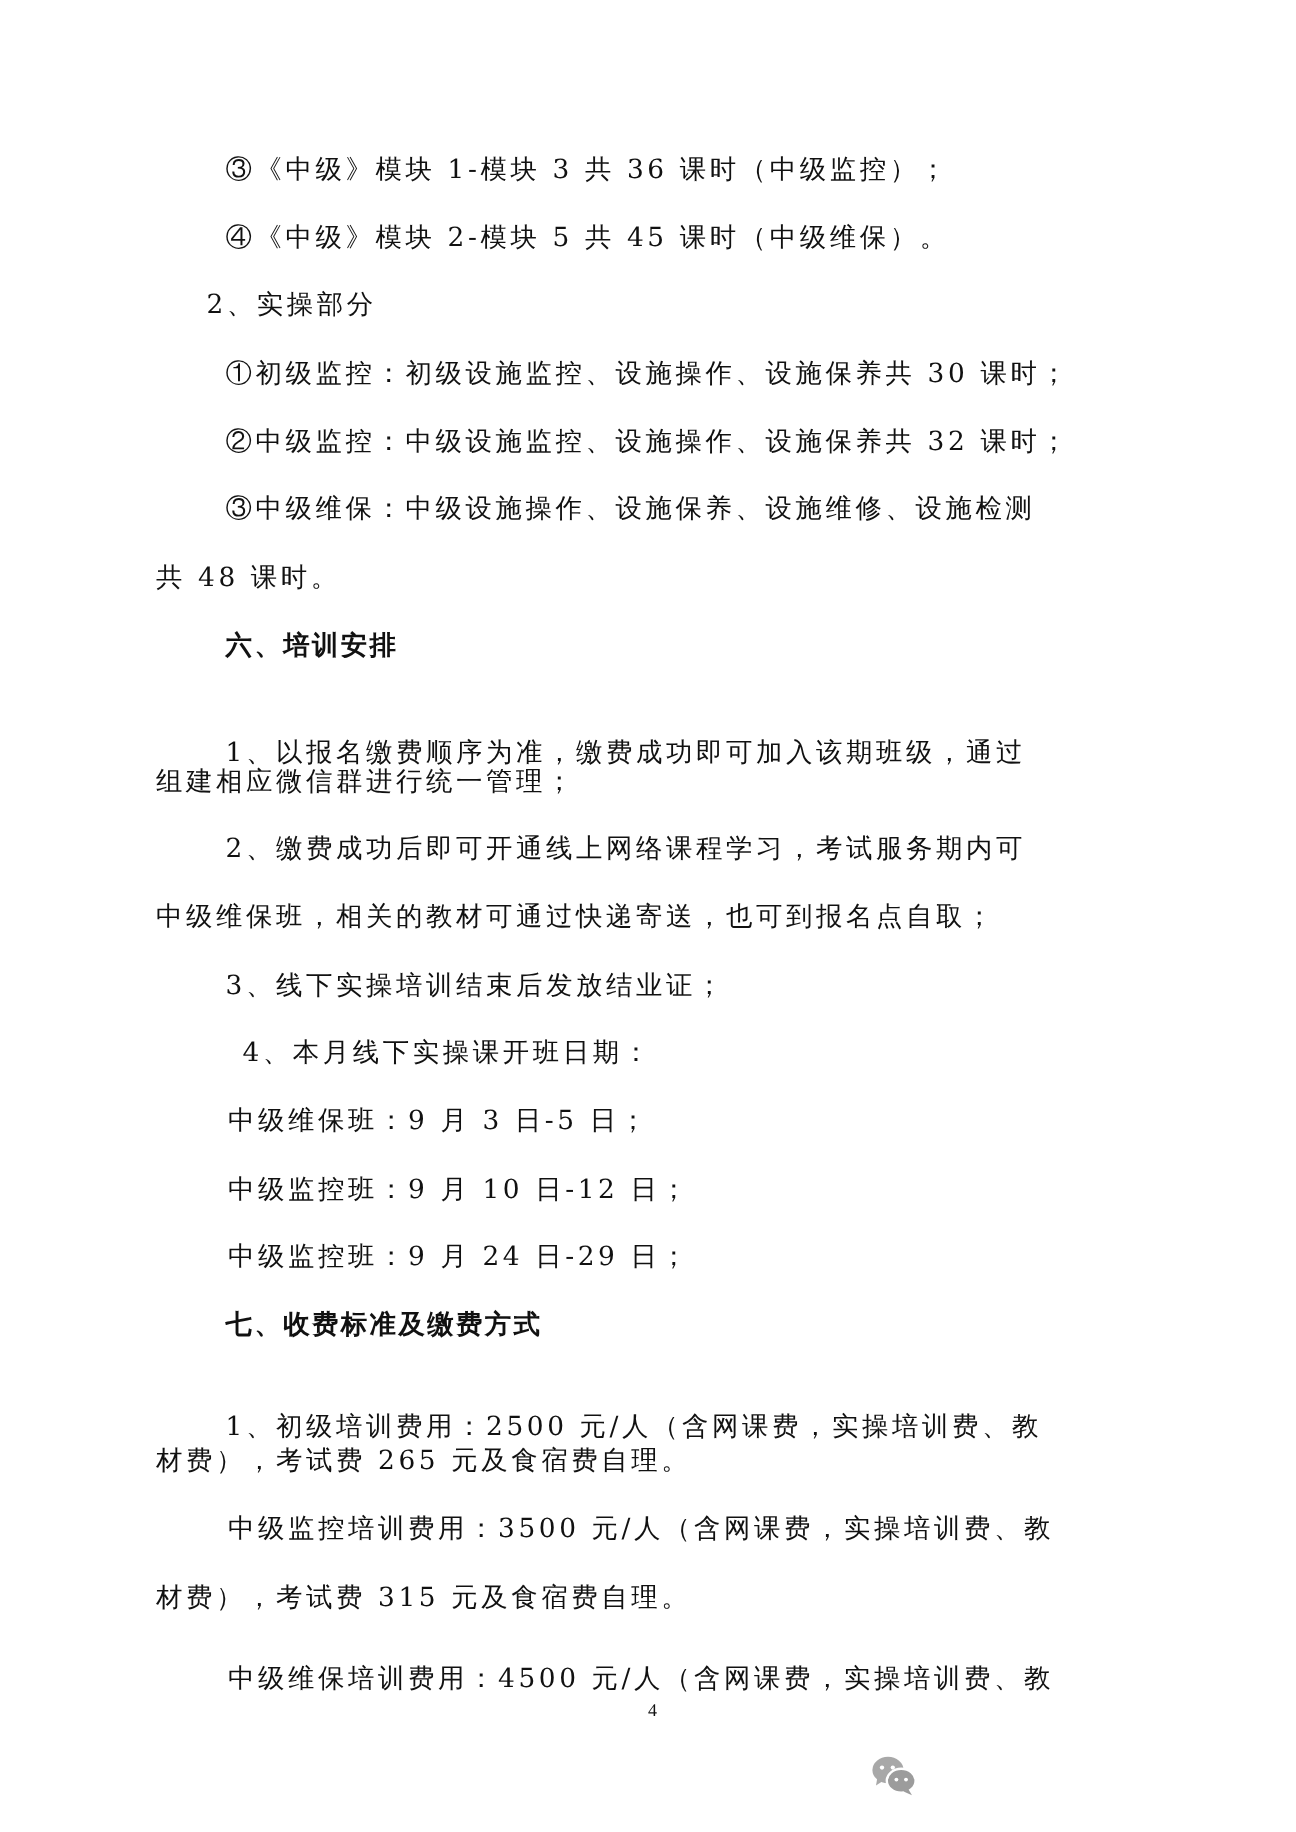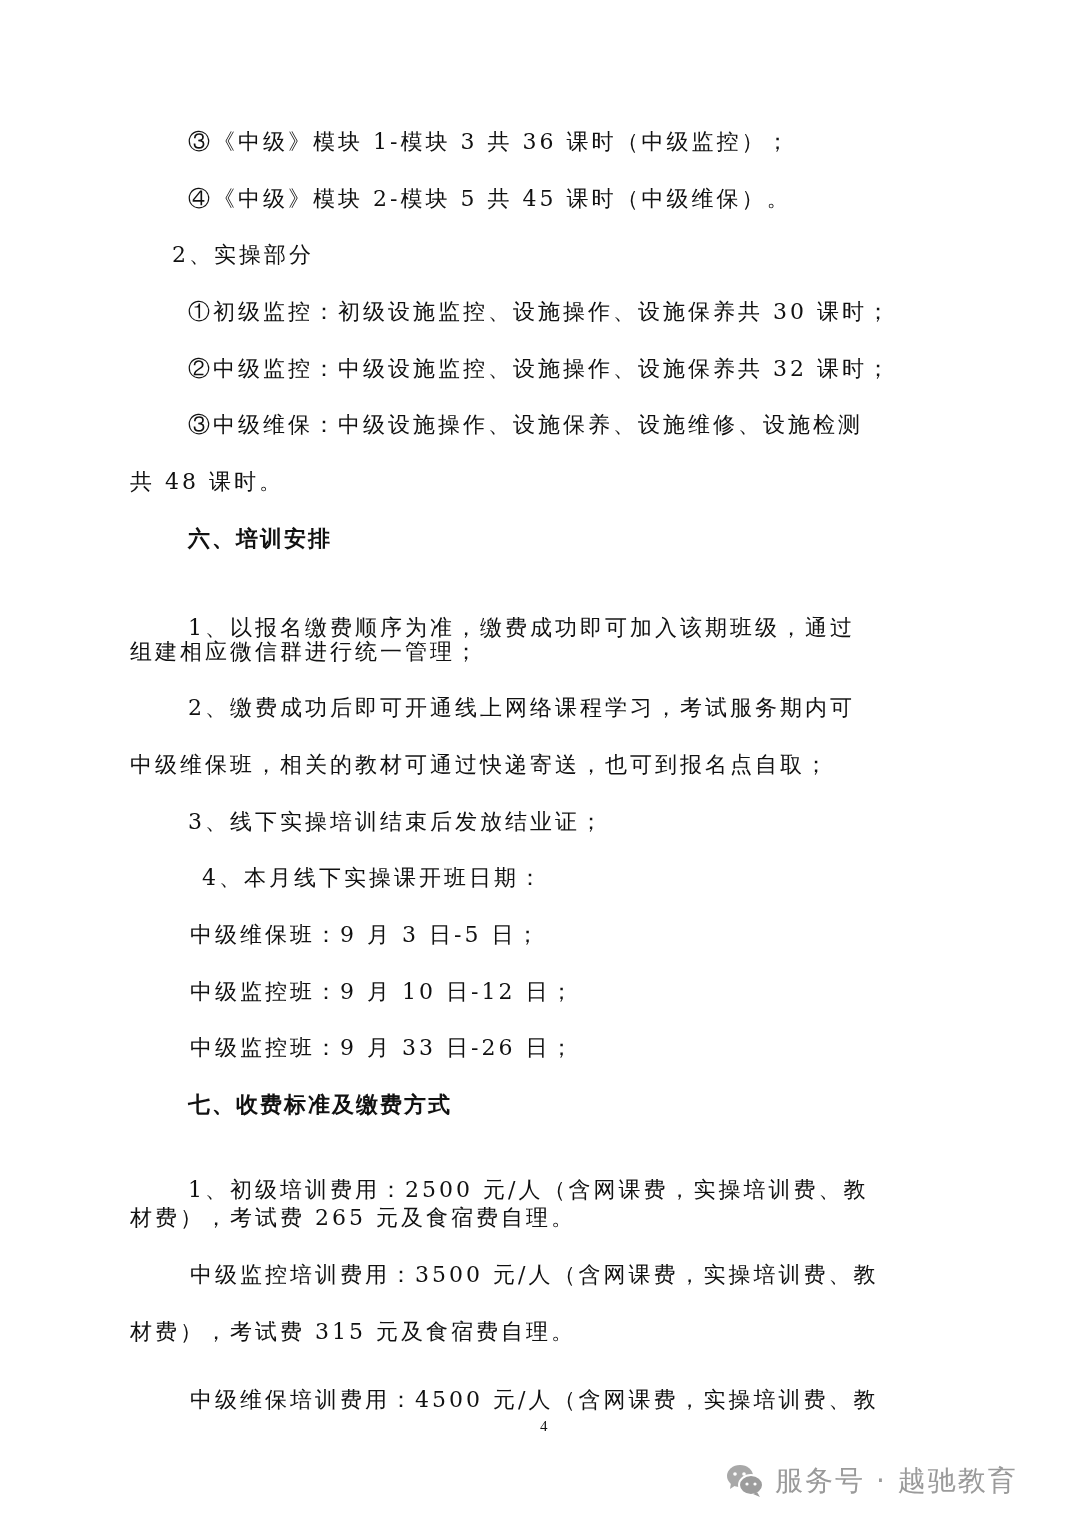--- a/index.html
+++ b/index.html
@@ -24,21 +24,21 @@
     <div class="line" style="left: 188px; top: 405px;">③中级维保：中级设施操作、设施保养、设施维修、设施检测</div>
     <div class="line" style="left: 130px; top: 462px;">共 48 课时。</div>
     <div class="line" style="left: 188px; top: 575px; margin-top: 33px;">1、以报名缴费顺序为准，缴费成功即可加入该期班级，通过</div>
     <div class="line" style="left: 130px; top: 632px;">组建相应微信群进行统一管理；</div>
     <div class="line" style="left: 188px; top: 688px;">2、缴费成功后即可开通线上网络课程学习，考试服务期内可</div>
     <div class="line" style="left: 130px; top: 745px;">中级维保班，相关的教材可通过快递寄送，也可到报名点自取；</div>
     <div class="line" style="left: 188px; top: 802px;">3、线下实操培训结束后发放结业证；</div>
     <div class="line" style="left: 188px; top: 858px; margin-left: 14px;">4、本月线下实操课开班日期：</div>
     <div class="line" style="left: 190px; top: 915px;">中级维保班：9 月 3 日-5 日；</div>
     <div class="line" style="left: 190px; top: 972px;">中级监控班：9 月 10 日-12 日；</div>
-    <div class="line" style="left: 190px; top: 1028px;">中级监控班：9 月 33 日-26 日；</div>
+    <div class="line" style="left: 190px; top: 1028px;">中级监控班：9 月 24 日-29 日；</div>
     <div class="line" style="left: 188px; top: 1142px; margin-top: 28px;"> 1、初级培训费用：2500 元/人（含网课费，实操培训费、教</div>
     <div class="line" style="left: 130px; top: 1198px;">材费），考试费 265 元及食宿费自理。</div>
     <div class="line" style="left: 190px; top: 1255px;">中级监控培训费用：3500 元/人（含网课费，实操培训费、教</div>
     <div class="line" style="left: 130px; top: 1312px;">材费），考试费 315 元及食宿费自理。</div>
     <div class="line" style="left: 190px; top: 1368px; margin-top: 12px;">中级维保培训费用：4500 元/人（含网课费，实操培训费、教</div>
     <div class="line bold" style="left: 188px; top: 519px;">六、培训安排</div>
     <div class="line bold" style="left: 188px; top: 1085px;">七、收费标准及缴费方式</div>
   </div>
 
 <div class="pagenum">4</div>
@@ -47,14 +47,13 @@
   <svg class="wm-icon" viewBox="0 0 40 36">
     <ellipse cx="15" cy="13" rx="13" ry="11" fill="#a8a8a8"></ellipse>
     <path d="M6 20 L5 26 L11 22 Z" fill="#a8a8a8"></path>
     <ellipse cx="26" cy="22" rx="12" ry="10" fill="#9c9c9c" stroke="#fff" stroke-width="2"></ellipse>
     <path d="M32 29 L35 34 L28 31 Z" fill="#9c9c9c"></path>
     <circle cx="10" cy="11" r="1.8" fill="#fff"></circle>
       <circle cx="19" cy="11" r="1.8" fill="#fff"></circle>
     <circle cx="22" cy="21" r="1.6" fill="#fff"></circle>
       <circle cx="30" cy="21" r="1.6" fill="#fff"></circle>
   </svg>
-  <span>服务号 · 越驰教育</span>
 </div>
 
 </body></html>

